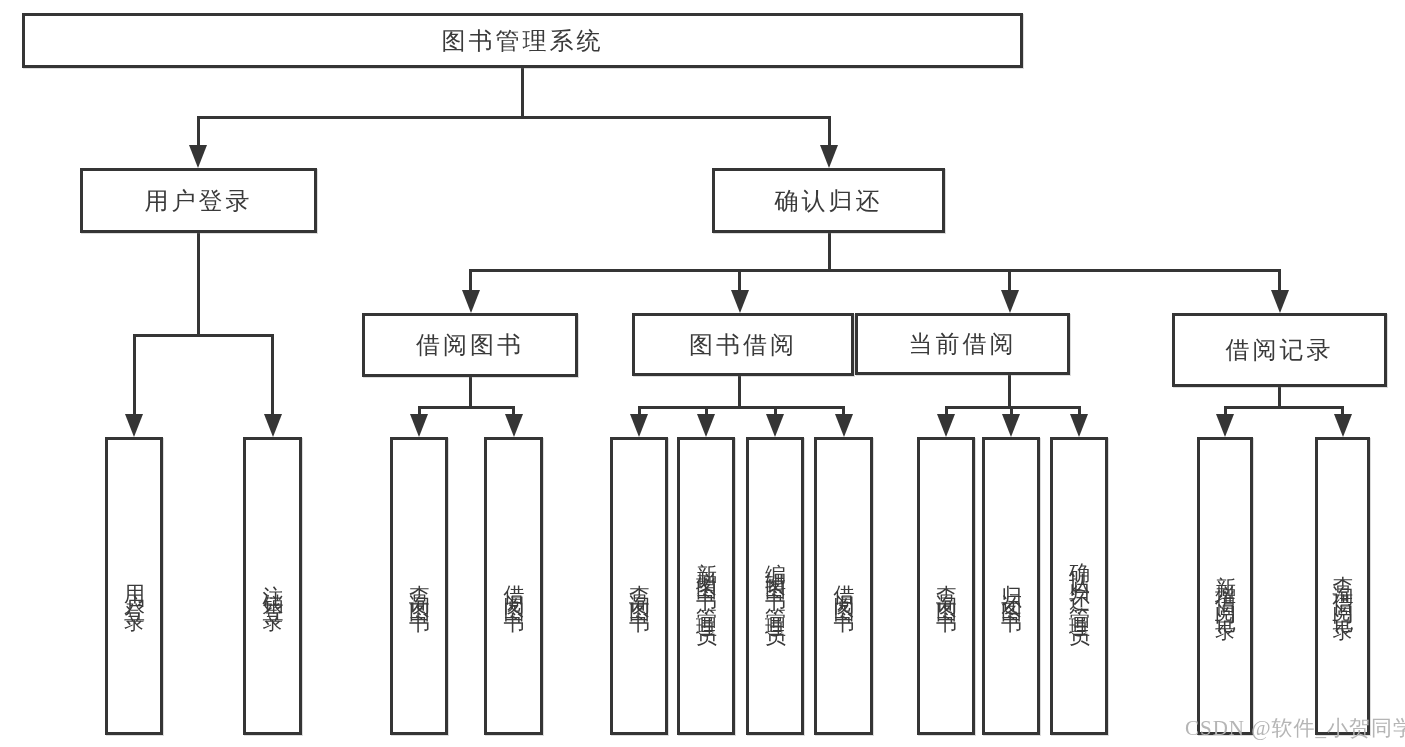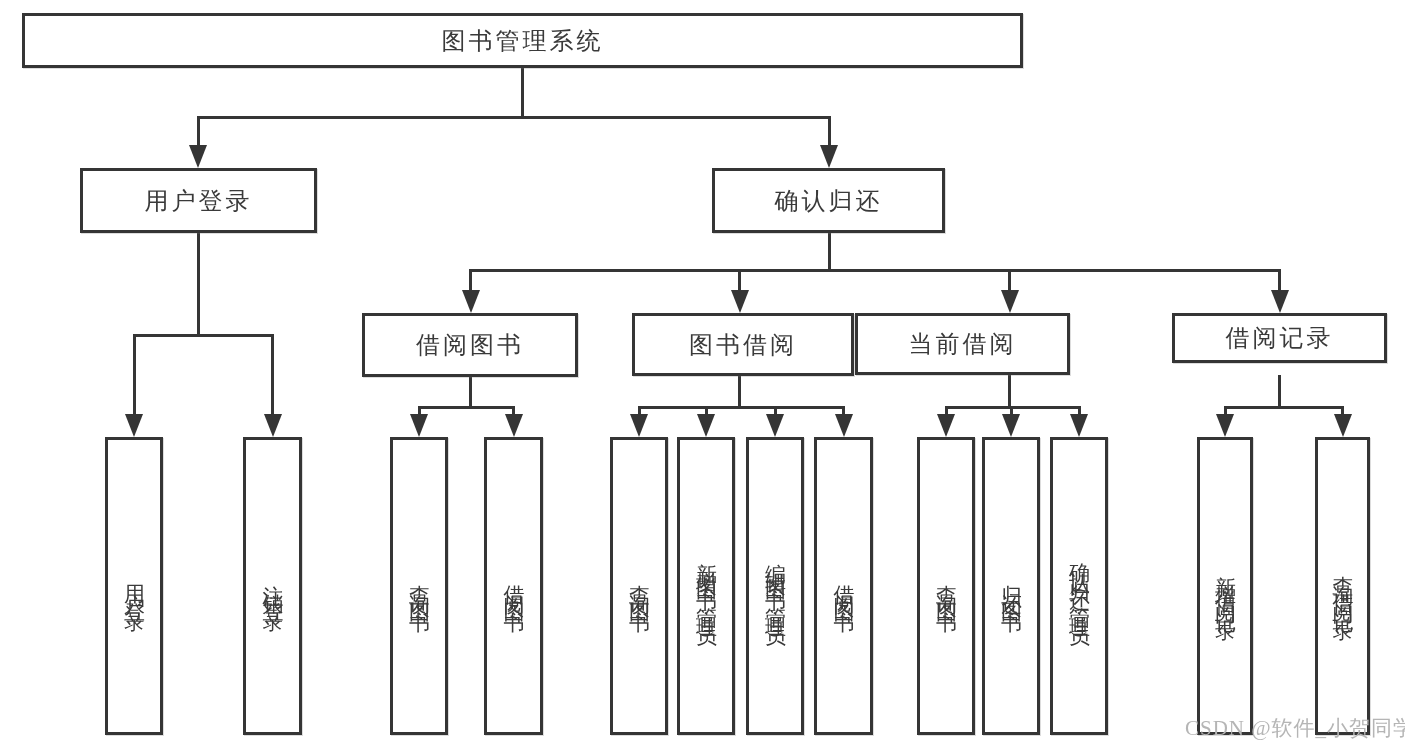--- a/index.html
+++ b/index.html
@@ -123,21 +123,21 @@
     </div>
 
   <div class="box hlabel" style="left:22px; top:13px; width:1001px; height:55px;">图书管理系统</div>
 
   <div class="box hlabel" style="left:80px; top:168px; width:237px; height:65px;">用户登录</div>
   <div class="box hlabel" style="left:712px; top:168px; width:233px; height:65px;">确认归还</div>
 
   <div class="box hlabel" style="left:362px; top:313px; width:216px; height:64px;">借阅图书</div>
   <div class="box hlabel" style="left:632px; top:313px; width:222px; height:63px;">图书借阅</div>
   <div class="box hlabel" style="left:855px; top:313px; width:215px; height:62px;">当前借阅</div>
-  <div class="box hlabel" style="left:1172px; top:313px; width:215px; height:50px;">借阅记录</div>
+  <div class="box hlabel" style="left:1172px; top:313px; width:215px; height:74px;">借阅记录</div>
 
   <div class="box leaf" style="left:105px; top:437px; width:58px; height:298px;">用户登录</div>
   <div class="box leaf" style="left:243px; top:437px; width:59px; height:298px;">注销登录</div>
 
   <div class="box leaf" style="left:390px; top:437px; width:58px; height:298px;">查询图书</div>
   <div class="box leaf" style="left:484px; top:437px; width:59px; height:298px;">借阅图书</div>
 
   <div class="box leaf" style="left:610px; top:437px; width:58px; height:298px;">查询图书</div>
   <div class="box leaf" style="left:677px; top:437px; width:58px; height:298px;">新增图书（管理员）</div>
   <div class="box leaf" style="left:746px; top:437px; width:58px; height:298px;">编辑图书（管理员）</div>

